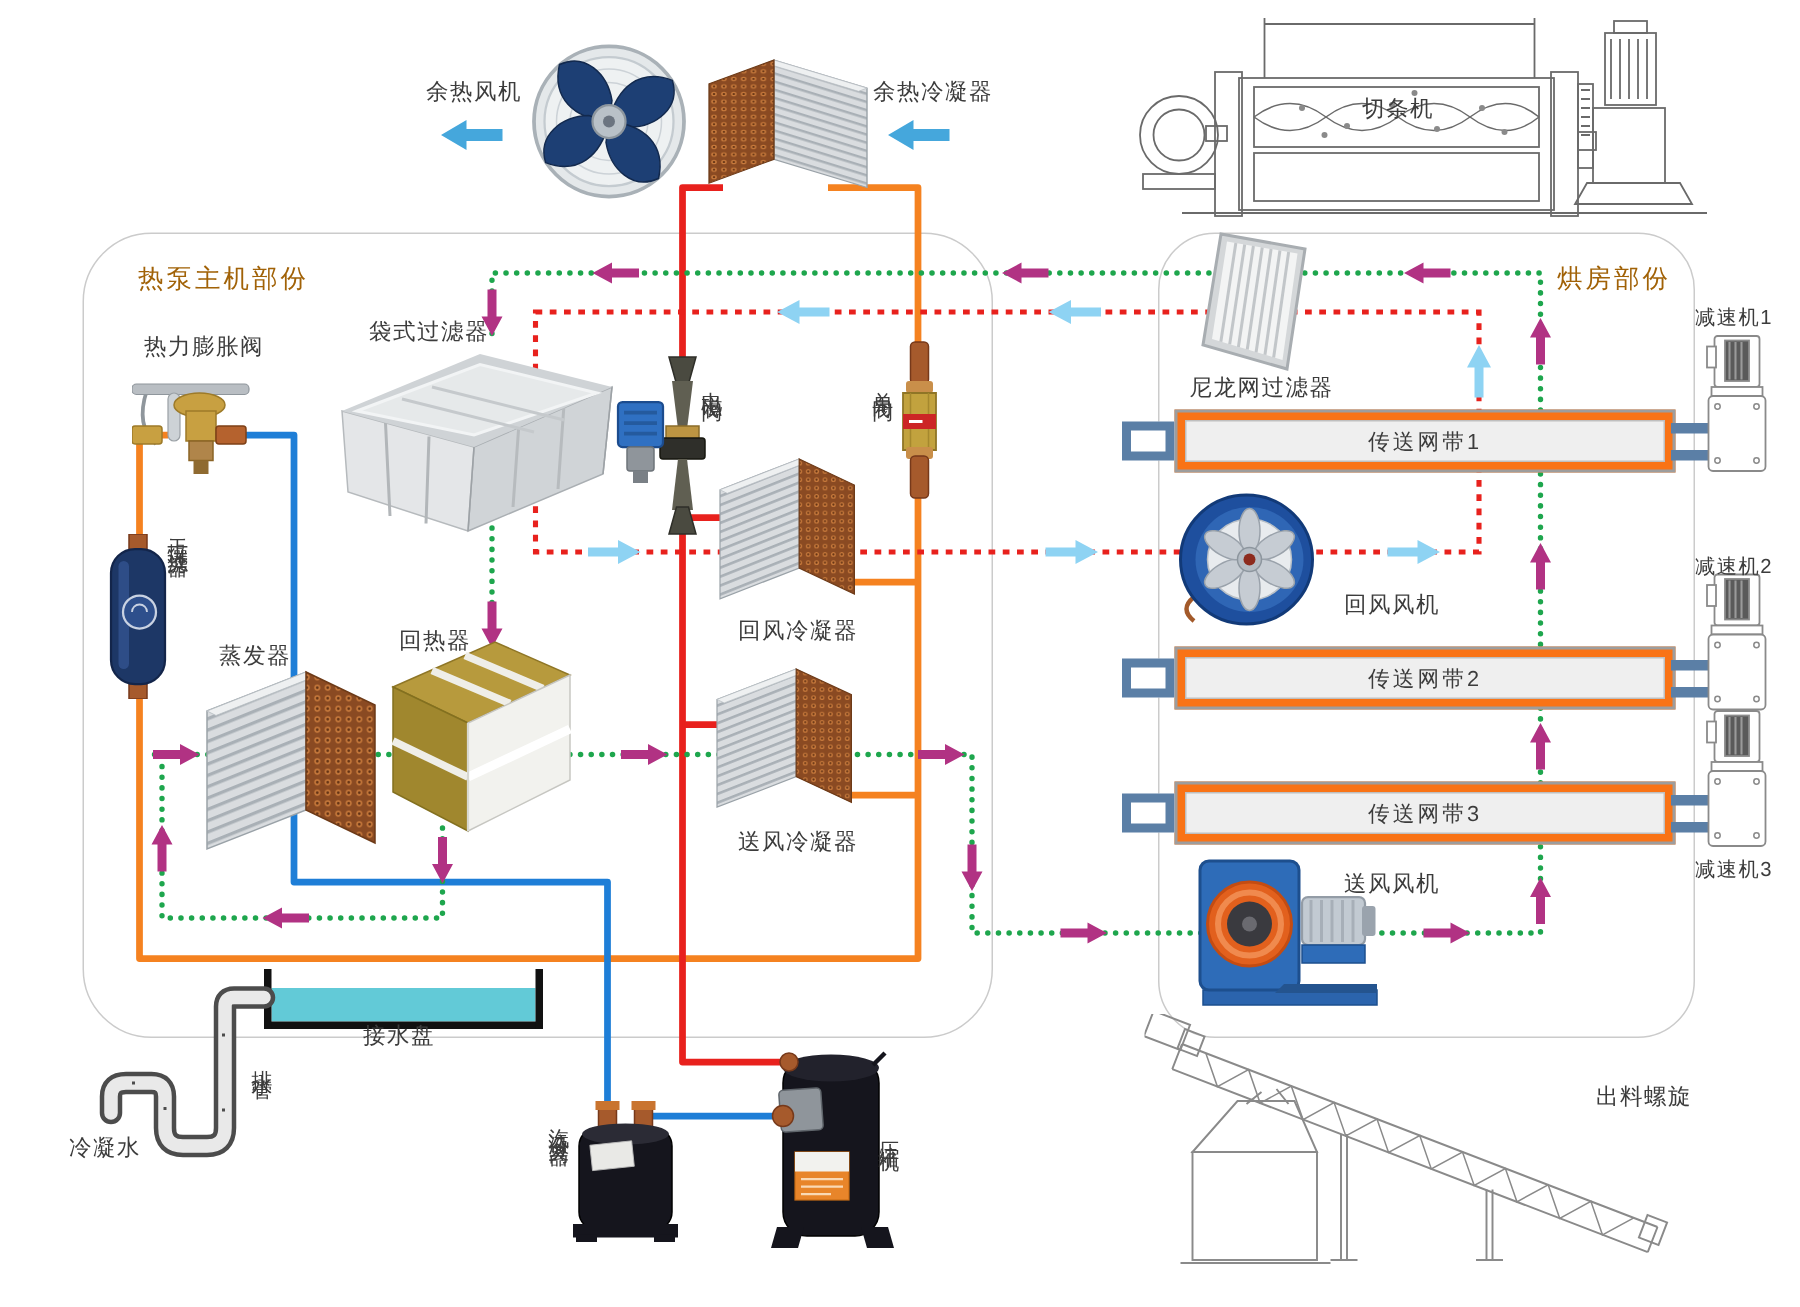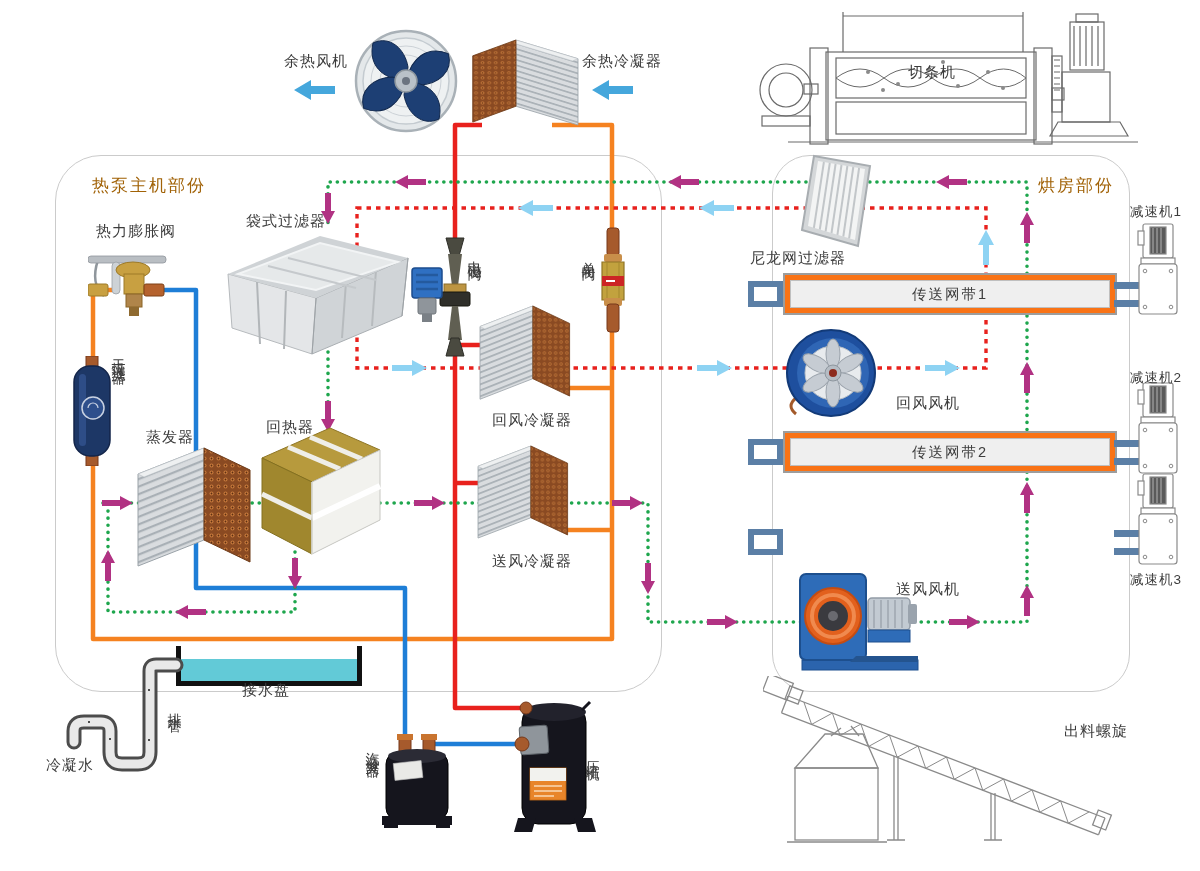--- a/index.html
+++ b/index.html
@@ -282,20 +282,24 @@
   </svg>
 
   <div class="belt" style="left:783px;top:273px;">
     <div class="inner"></div>
     <span class="blabel">传送网带1</span>
   </div>
   <div class="belt" style="left:783px;top:431px;">
     <div class="inner"></div>
     <span class="blabel">传送网带2</span>
   </div>
+  <div class="belt" style="left:783px;top:521px;">
+    <div class="inner"></div>
+    <span class="blabel">传送网带3</span>
+  </div>
   <div class="bracketL" style="left:748px;top:281px;"></div>
   <div class="bracketL" style="left:748px;top:439px;"></div>
   <div class="bracketL" style="left:748px;top:529px;"></div>
   <div class="bar" style="left:1114px;top:282px;"></div>
   <div class="bar" style="left:1114px;top:300px;"></div>
   <div class="bar" style="left:1114px;top:440px;"></div>
   <div class="bar" style="left:1114px;top:458px;"></div>
   <div class="bar" style="left:1114px;top:530px;"></div>
   <div class="bar" style="left:1114px;top:548px;"></div>
 
@@ -408,21 +412,21 @@
   <div class="lbl" style="left:266px;top:418px;">回热器</div>
   <div class="vlabel" style="left:468px;top:250px;">电磁阀</div>
   <div class="vlabel" style="left:582px;top:250px;">单向阀</div>
   <div class="lbl" style="left:492px;top:411px;">回风冷凝器</div>
   <div class="lbl" style="left:492px;top:552px;">送风冷凝器</div>
   <div class="lbl" style="left:242px;top:648px;margin-top:33px;">接水盘</div>
   <div class="vlabel" style="left:168px;top:702px;">排水管</div>
   <div class="lbl" style="left:46px;top:756px;">冷凝水</div>
   <div class="vlabel" style="left:366px;top:741px;">汽液分离器</div>
   <div class="vlabel" style="left:586px;top:750px;">压缩机</div>
-  <div class="lbl" style="left:750px;top:249px;">尼龙网过滤器</div>
+  <div class="lbl" style="left:793px;top:249px;">尼龙网过滤器</div>
   <div class="lbl" style="left:896px;top:394px;">回风风机</div>
   <div class="lbl" style="left:896px;top:580px;">送风风机</div>
   <div class="lbl" style="left:1130px;top:203px;font-size:13.5px;">减速机1</div>
   <div class="lbl" style="left:1130px;top:369px;font-size:13.5px;">减速机2</div>
   <div class="lbl" style="left:1130px;top:571px;font-size:13.5px;">减速机3</div>
   <div class="lbl" style="left:1064px;top:722px;">出料螺旋</div>
 
 </div>
 
 </body></html>

